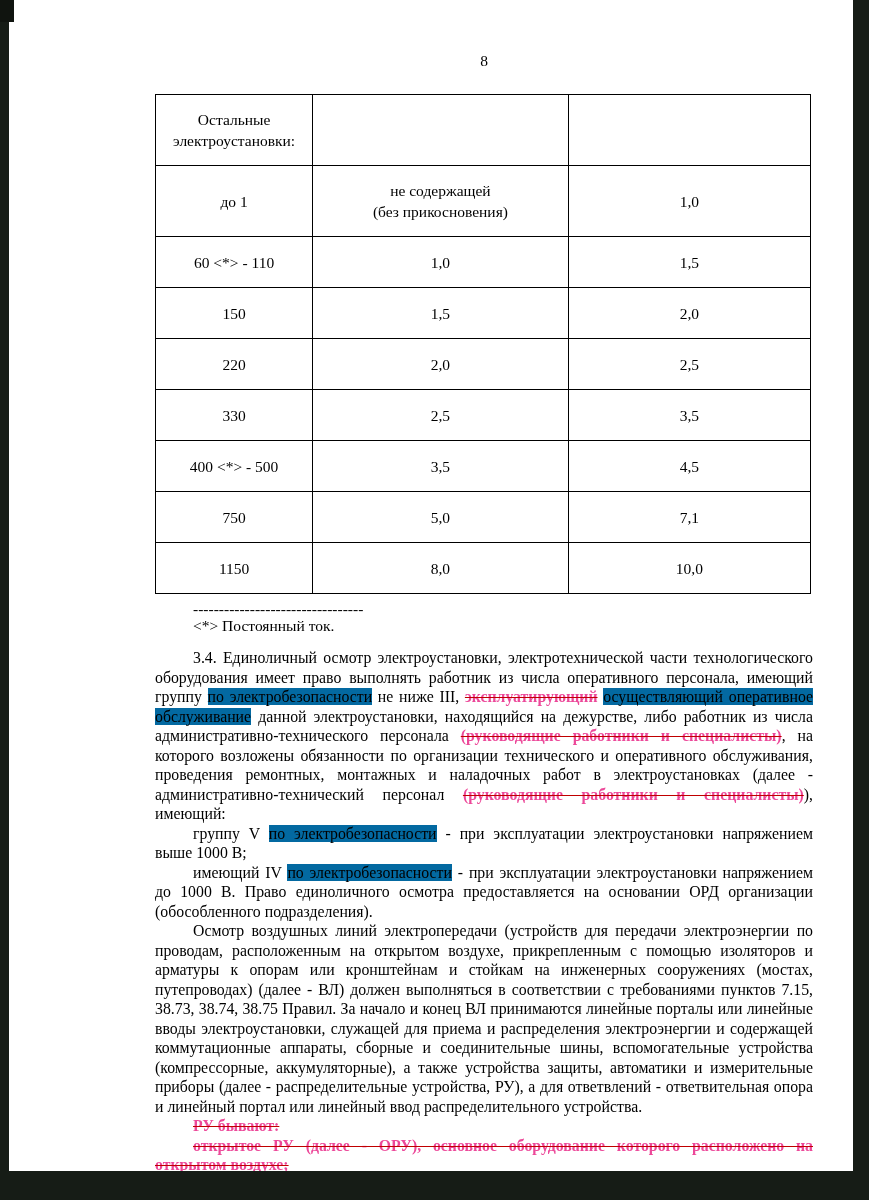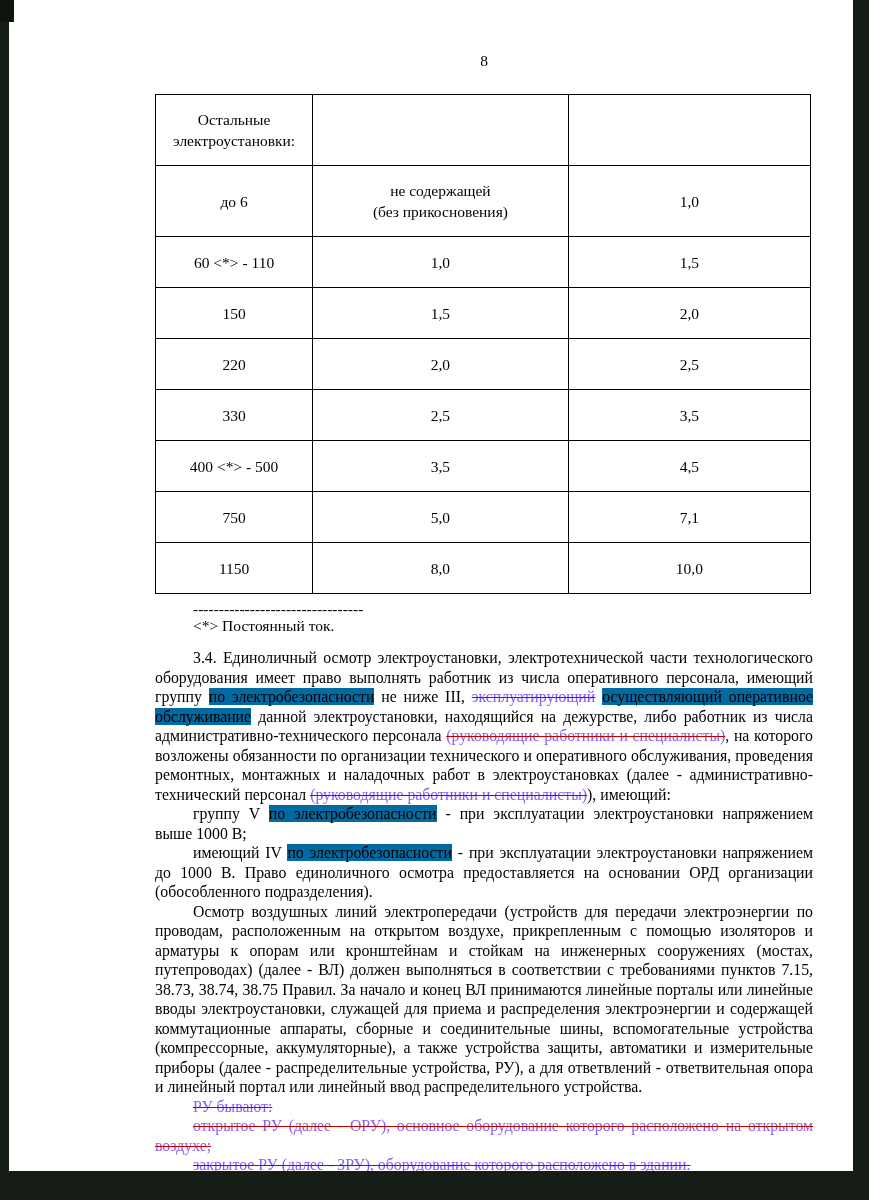--- a/index.html
+++ b/index.html
@@ -60,23 +60,24 @@
     margin-top:14px;
     font-size:15.8px;
     line-height:19.5px;
     text-align:justify;
   }
   .paragraphs p { margin:0; text-indent:38px; }
 
   .seg-n  { }
   .seg-h  { background:#0369a1; }
   .seg-st {
-    color:#8b5cf6;
+    color:#ec4899;
     text-decoration:line-through;
     text-decoration-color:#c00000;
+    font-weight:bold;
   }
 </style>
 </head>
 <body>
 
 <div class="edge edge-left"></div>
 <div class="edge edge-right"></div>
 <div class="edge edge-bottom"></div>
 <div class="edge edge-corner"></div>
 
@@ -92,21 +93,21 @@
           <col class="c3">
       </colgroup>
       <tbody>
           <tr>
             <td>Остальные
 электроустановки:</td>
             <td></td>
             <td></td>
           </tr>
           <tr>
-            <td>до 6</td>
+            <td>до 1</td>
             <td>не содержащей
 (без прикосновения)</td>
             <td>1,0</td>
           </tr>
           <tr>
             <td>60 &lt;*&gt; - 110</td>
             <td>1,0</td>
             <td>1,5</td>
           </tr>
           <tr>

